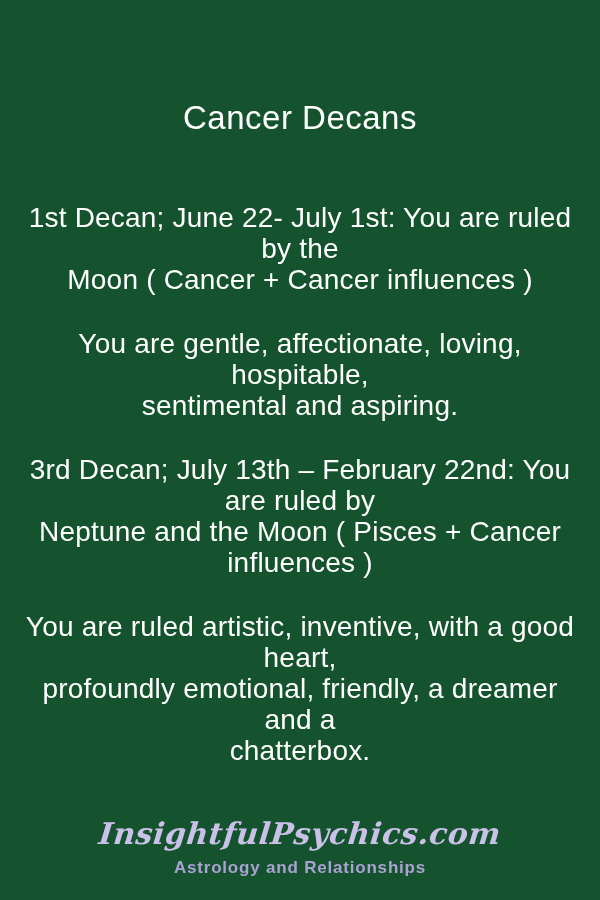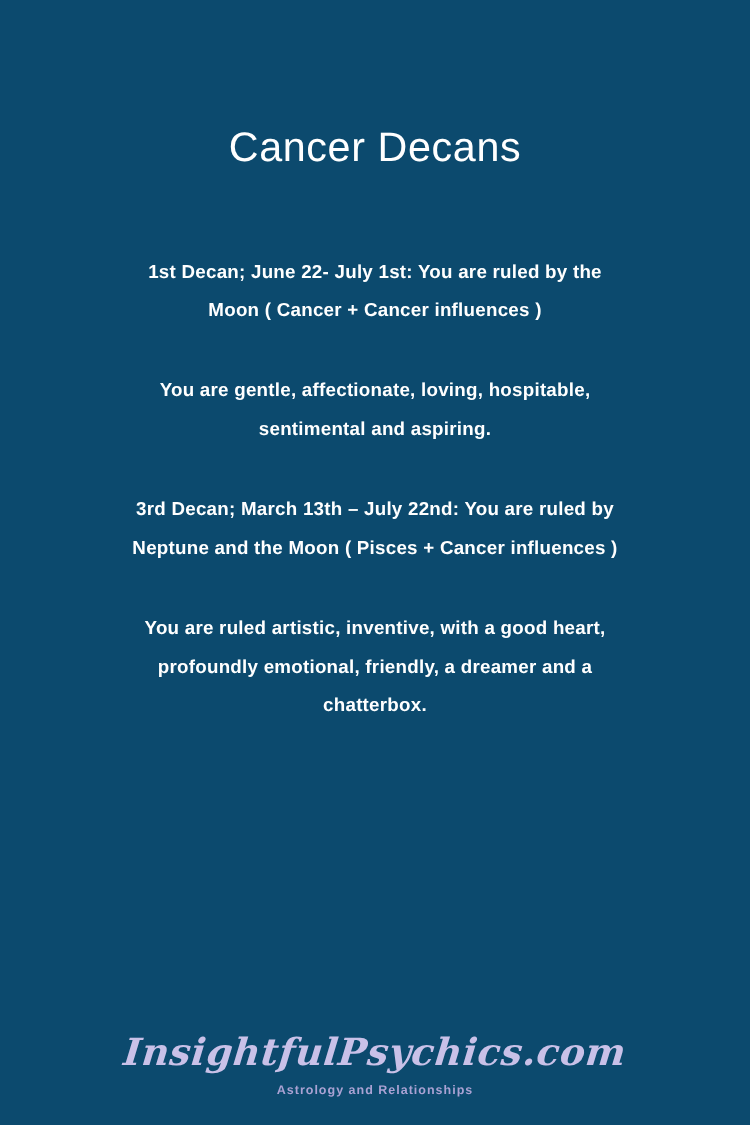--- a/index.html
+++ b/index.html
@@ -3,21 +3,21 @@
 <meta charset="utf-8">
 <style>
   html, body {
     margin: 0;
     padding: 0;
   }
   .poster {
     position: relative;
     width: 600px;
     height: 900px;
-    background: #0c4a6e;
+    background: #14532d;
     overflow: hidden;
     font-family: "Liberation Sans", sans-serif;
     color: #ffffff;
     display: flex;
     flex-direction: column;
     align-items: center;
     box-sizing: border-box;
     padding: 0 22px;
   }
   .poster-title {
@@ -31,24 +31,24 @@
   .content {
     margin-top: 42px;
     display: flex;
     flex-direction: column;
     align-items: center;
     width: 100%;
   }
   .para {
     white-space: pre-line;
     text-align: center;
-    font-size: 15px;
+    font-size: 28px;
     line-height: 31px;
     margin: 0 0 33px 0;
-    font-weight: 700;
+    font-weight: 400;
     letter-spacing: 0.2px;
   }
   .footer {
     margin-top: auto;
     margin-bottom: 22px;
     display: flex;
     flex-direction: column;
     align-items: center;
   }
   .logo-script {
@@ -56,21 +56,21 @@
     font-style: italic;
     font-weight: 700;
     font-size: 30px;
     color: #c9c1e8;
     transform: skewX(-6deg);
     letter-spacing: 0.5px;
     line-height: 1.1;
   }
   .logo-tagline {
     margin-top: 8px;
-    font-size: 10px;
+    font-size: 17px;
     font-weight: 700;
     color: #aaa2d3;
     letter-spacing: 0.8px;
   }
 </style>
 </head>
 <body>
 
 <div class="poster">
 
@@ -78,21 +78,21 @@
 
   <div class="content">
     <p class="para">1st Decan; June 22- July 1st: You are ruled by the
 Moon ( Cancer + Cancer influences )</p>
 
     <p class="para">You are gentle, affectionate, loving, hospitable,
 sentimental and aspiring.</p>
 
 
 
-    <p class="para">3rd Decan; March 13th – July 22nd: You are ruled by
+    <p class="para">3rd Decan; July 13th – February 22nd: You are ruled by
 Neptune and the Moon ( Pisces + Cancer influences )</p>
 
     <p class="para">You are ruled artistic, inventive, with a good heart,
 profoundly emotional, friendly, a dreamer and a
 chatterbox.</p>
   </div>
 
   <div class="footer">
     <div class="logo-script">InsightfulPsychics.com</div>
     <div class="logo-tagline">Astrology and Relationships</div>

